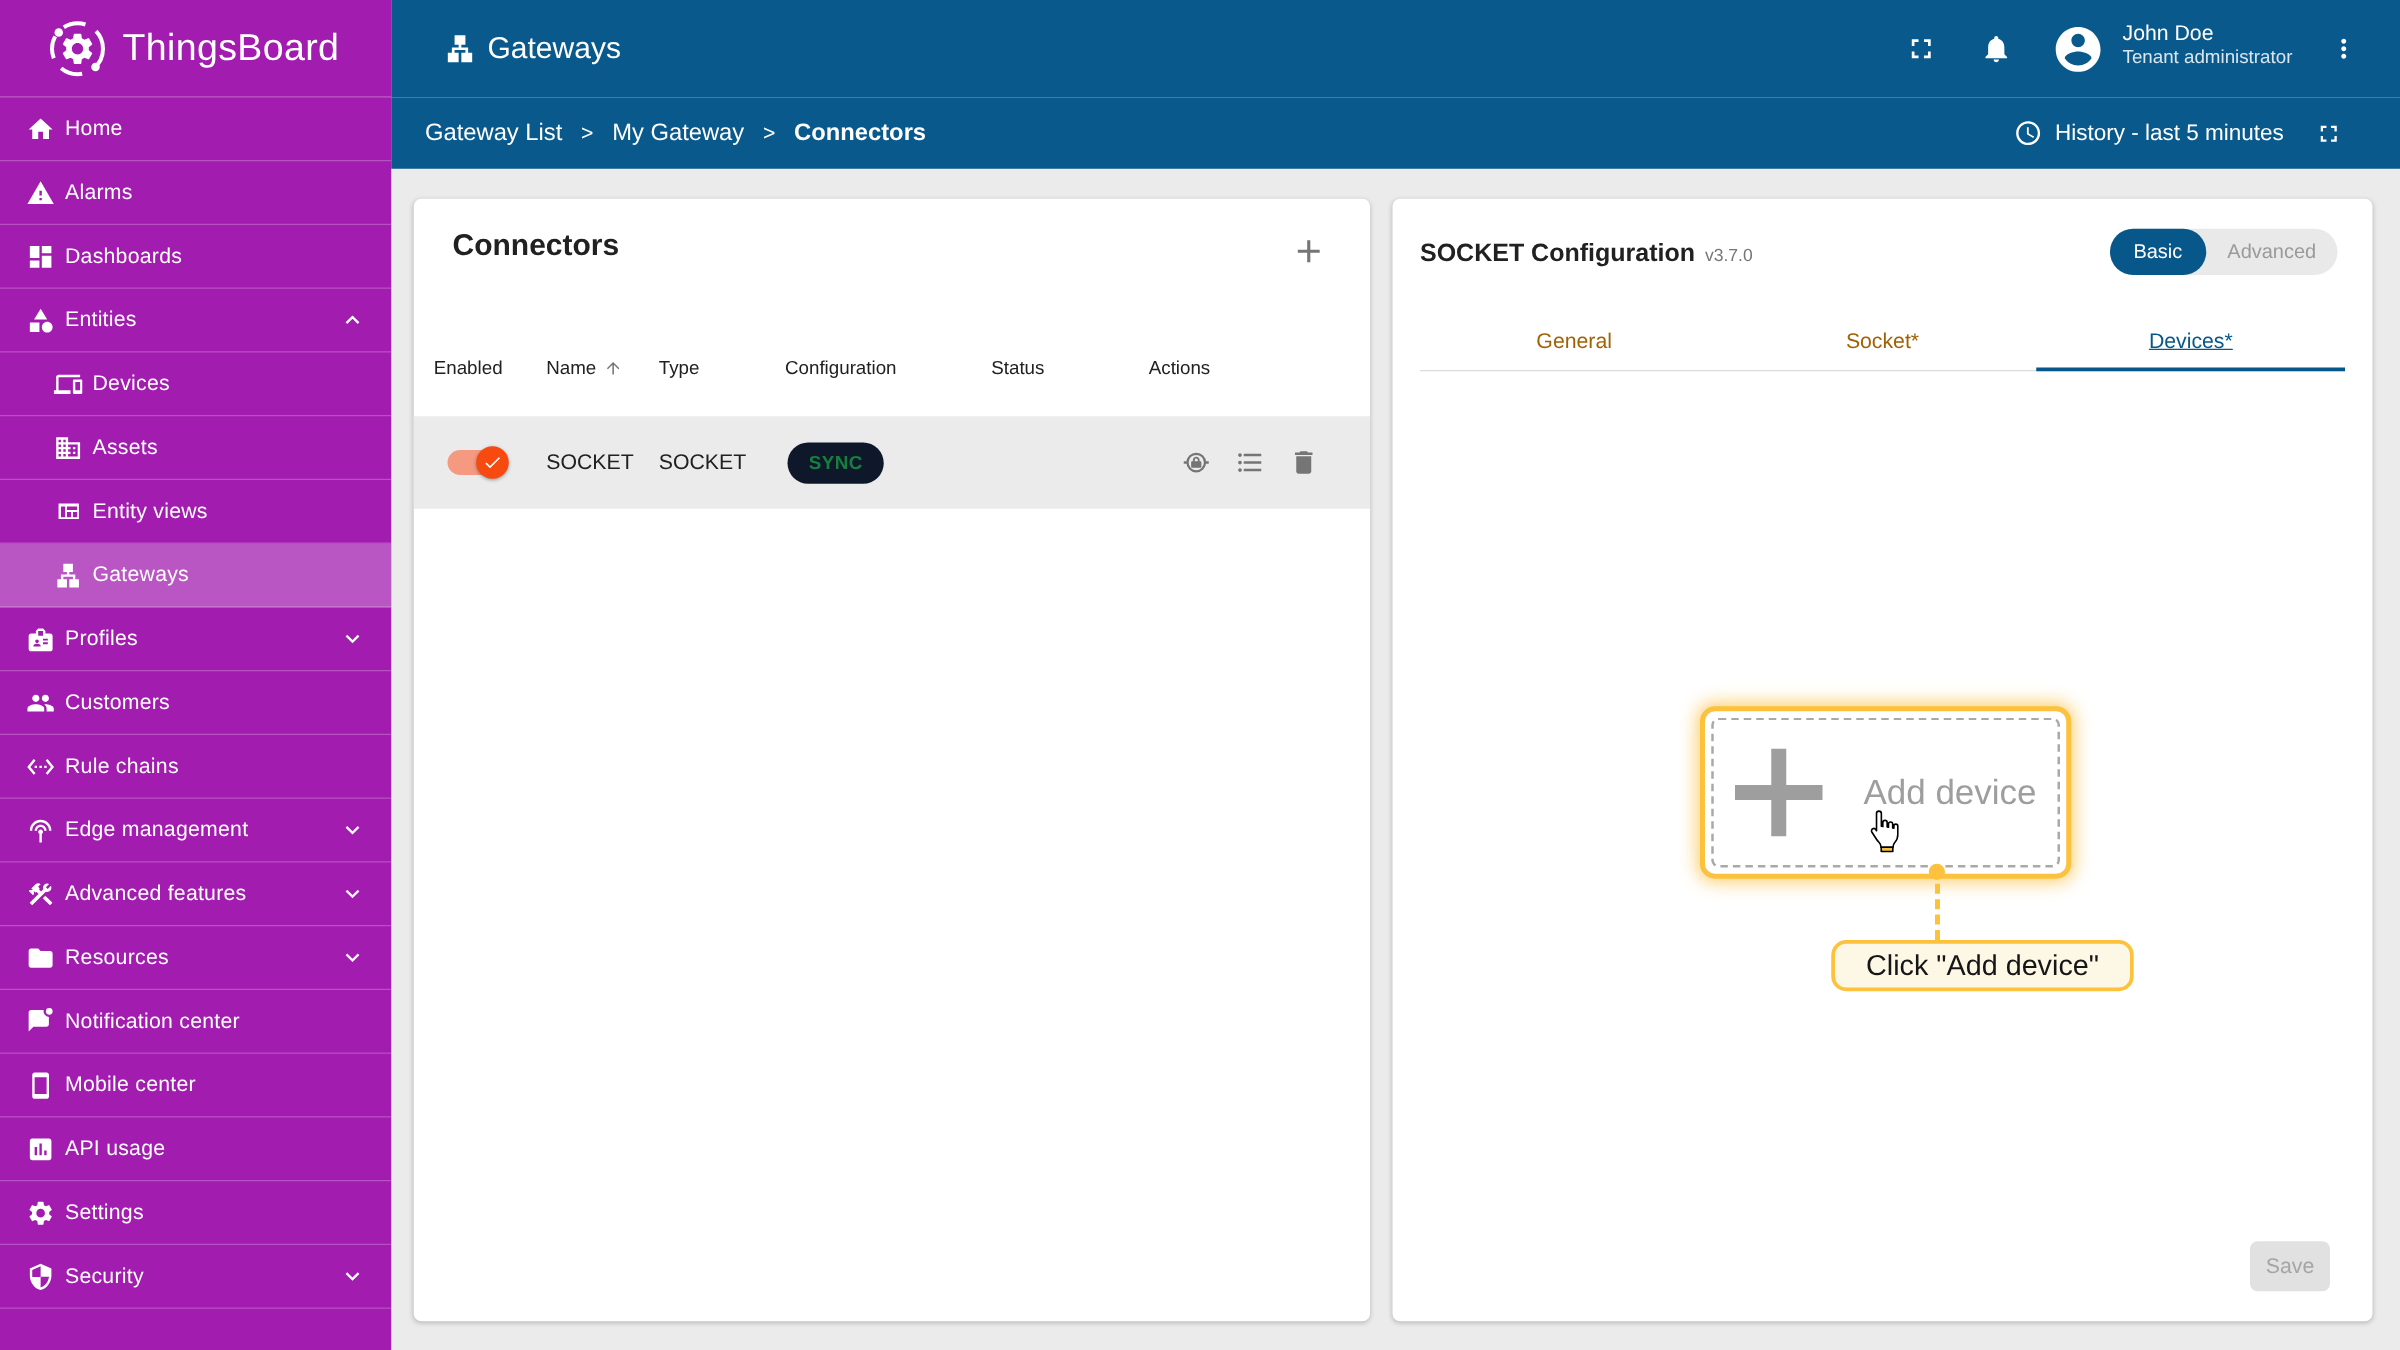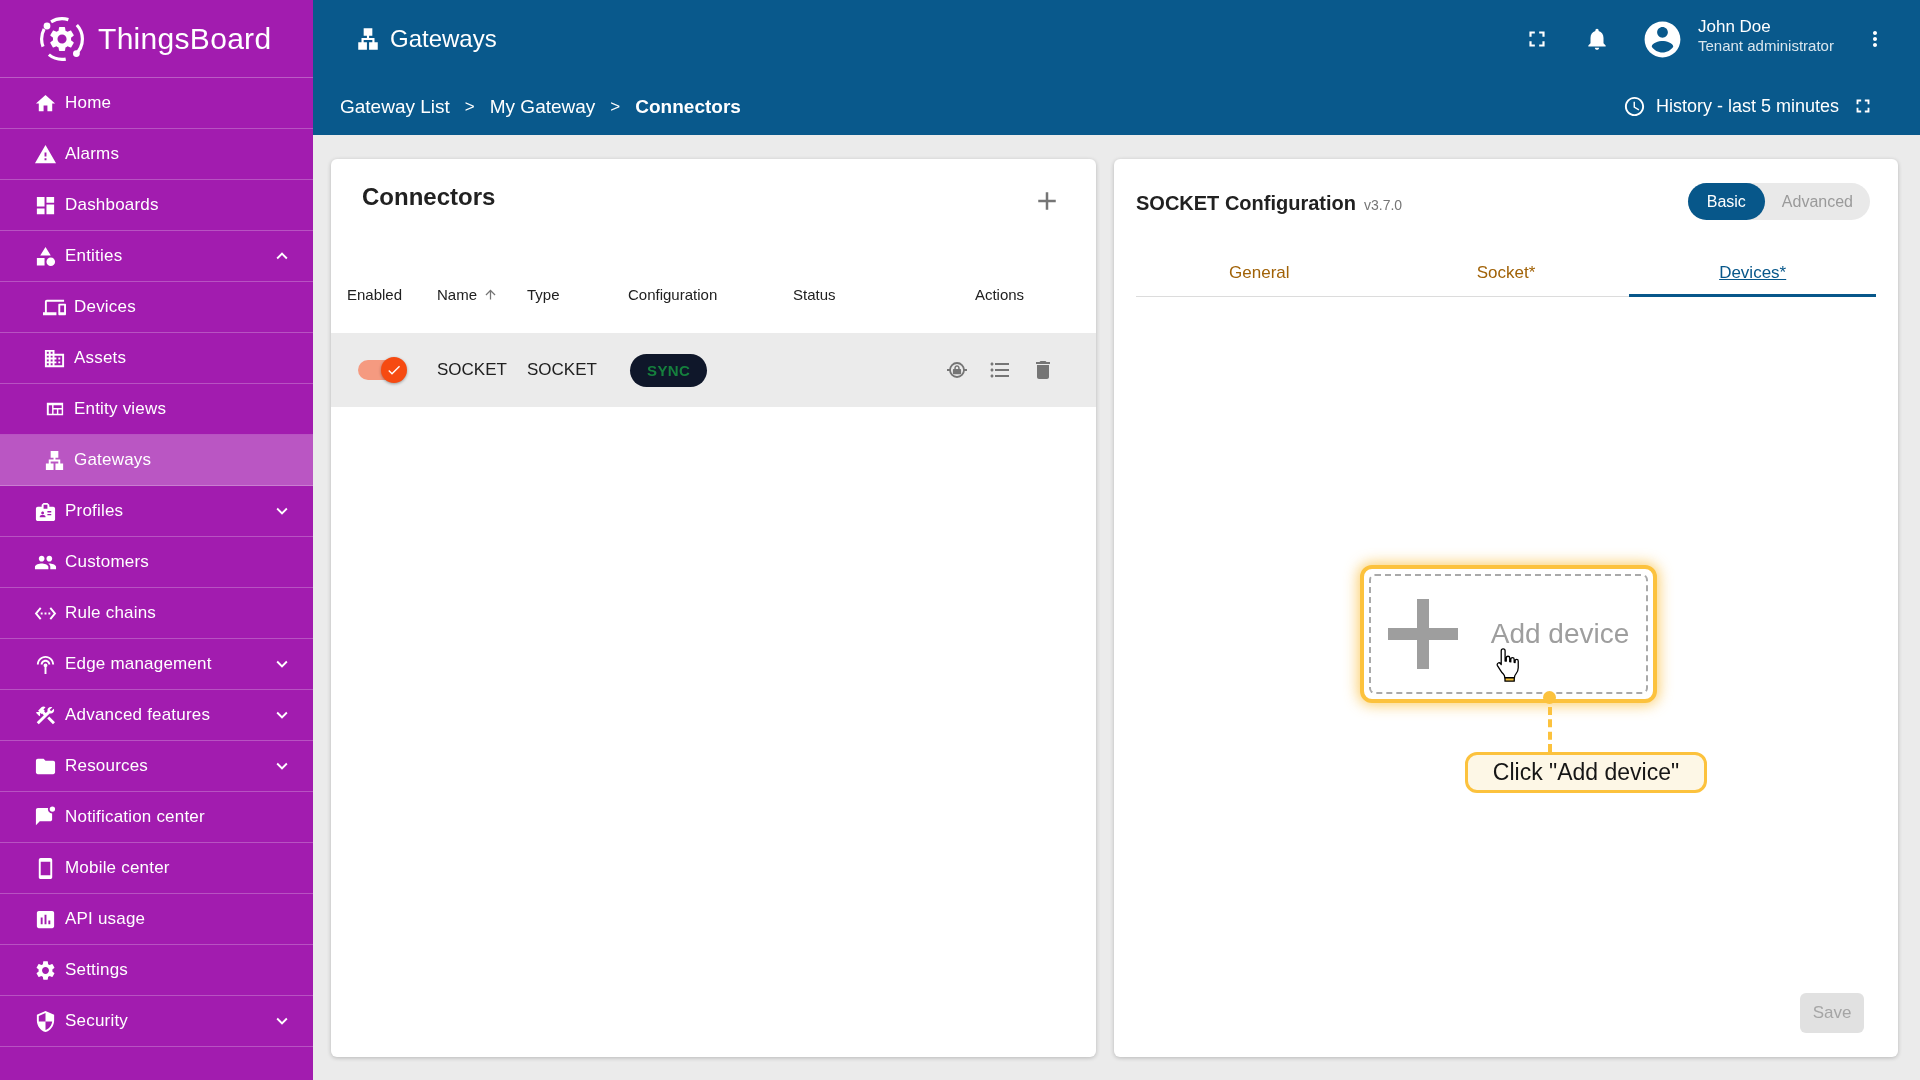--- a/index.html
+++ b/index.html
@@ -8,21 +8,21 @@
     font-family: "Liberation Sans", "DejaVu Sans", sans-serif;
     background:#ebebeb; position:relative; overflow:hidden; color:#212121;
   }
   svg { display:block; }
 
   
   .sidebar { position:absolute; left:0; top:0; width:313px; height:1080px; background:#a21caf; color:#fff; z-index:3; }
   .logo-row { height:78px; display:flex; align-items:center; padding-left:38px; border-bottom:1px solid rgba(255,255,255,.28); cursor:pointer; }
   .logo-icon { width:48px; height:48px; color:#fff; }
   .logo-text { font-size:30px; font-weight:500; margin-left:12px; letter-spacing:.3px; }
-  .nav-item { height:51px; display:flex; align-items:center; padding-left:34px; border-bottom:1px solid rgba(255,255,255,.24); cursor:pointer; position:relative; }
+  .nav-item { height:51px; display:flex; align-items:center; padding-left:21px; border-bottom:1px solid rgba(255,255,255,.24); cursor:pointer; position:relative; }
   .nav-item.indent { padding-left:43px; }
   .nav-item.active { background:rgba(255,255,255,.26); }
   .nav-icon { width:23px; height:23px; flex:none; }
   .nav-label { margin-left:8px; font-size:17px; font-weight:500; letter-spacing:.2px; }
   .nav-chevron { position:absolute; right:20px; width:22px; height:22px; }
 
   
   .topbar { position:absolute; left:313px; top:0; width:1607px; height:78px; background:#09598c; color:#fff; z-index:2; }
   .page-title { position:absolute; left:42px; top:0; height:78px; display:flex; align-items:center; font-size:24px; font-weight:500; }
   .page-title .t-icon { width:26px; height:26px; margin-right:9px; }
@@ -31,39 +31,39 @@
   .user-block { position:absolute; left:1385px; top:16px; line-height:1.25; cursor:pointer; }
   .user-name { font-size:17px; }
   .user-role { font-size:15px; color:rgba(255,255,255,.85); }
   .dots-btn { position:absolute; left:1550px; top:27px; width:24px; height:24px; cursor:pointer; }
 
   
   .breadbar { position:absolute; left:313px; top:78px; width:1607px; height:57px; background:#09598c; color:#fff; display:flex; align-items:center; padding:0 46px 0 27px; z-index:2; }
   .crumb { font-size:19px; cursor:pointer; }
   .crumb.current { font-weight:700; cursor:default; }
   .crumb-sep { margin:0 15px; font-size:17px; }
-  .bread-right { margin-left:auto; display:flex; align-items:flex-start; }
+  .bread-right { margin-left:auto; display:flex; align-items:flex-end;gap:12px; }
   .history-btn { display:flex; align-items:center; cursor:pointer; }
   .history-btn .h-icon { width:23px; height:23px; margin-right:10px; }
   .history-label { font-size:18px; }
   .bread-fs { width:22px; height:22px; margin-left:13px; cursor:pointer; }
 
   
   .card { position:absolute; background:#fff; border-radius:6px; box-shadow:0 1px 4px rgba(0,0,0,.22); }
   .card-left { left:331px; top:159px; width:765px; height:898px; }
   .card-right { left:1114px; top:159px; width:784px; height:898px; }
 
   
   .panel-title { position:absolute; left:31px; top:24px; font-size:24px; color:#212121; }
   .add-btn { position:absolute; right:34px; top:27px; width:30px; height:30px; color:#757575; background:none; border:none; cursor:pointer; }
   .tbl-head, .tbl-row { position:absolute; left:0; right:0; display:grid; grid-template-columns:90px 90px 101px 165px 126px 161px; padding:0 16px; align-items:center; }
   .tbl-head { top:112px; height:46px; font-size:15px; font-weight:500; color:#212121; }
   .tbl-row { top:174px; height:74px; background:#ebebeb; }
   .hcell { display:flex; align-items:center; }
-  .hcell.center { justify-content:center; }
+  .hcell.center { justify-content:flex-start; }
   .sort-icon { width:15px; height:15px; color:#757575; margin-left:6px; }
   .cell-text { font-size:17px; color:#212121; }
   .toggle { width:45px; height:20px; border-radius:10px; background:#f59a80; position:relative; margin-left:11px; cursor:pointer; }
   .toggle-thumb { position:absolute; right:-4px; top:-3px; width:26px; height:26px; border-radius:50%; background:#f64a11; box-shadow:0 1px 3px rgba(0,0,0,.35); display:flex; align-items:center; justify-content:center; color:#fff; }
   .toggle-thumb svg { width:16px; height:16px; }
   .chip { display:inline-block; background:#0f172a; color:#15803d; font-size:15px; font-weight:700; letter-spacing:.4px; padding:8px 17px; border-radius:17px; margin-left:2px;text-align:center; }
   .status-dot { width:15px; height:15px; border-radius:50%; background:#0f8a26; }
   .row-actions { display:flex; justify-content:center; gap:19px; }
   .action-btn { width:24px; height:24px; color:#757575; background:none; border:none; cursor:pointer; padding:0; }
   .action-btn svg { width:24px; height:24px; }

